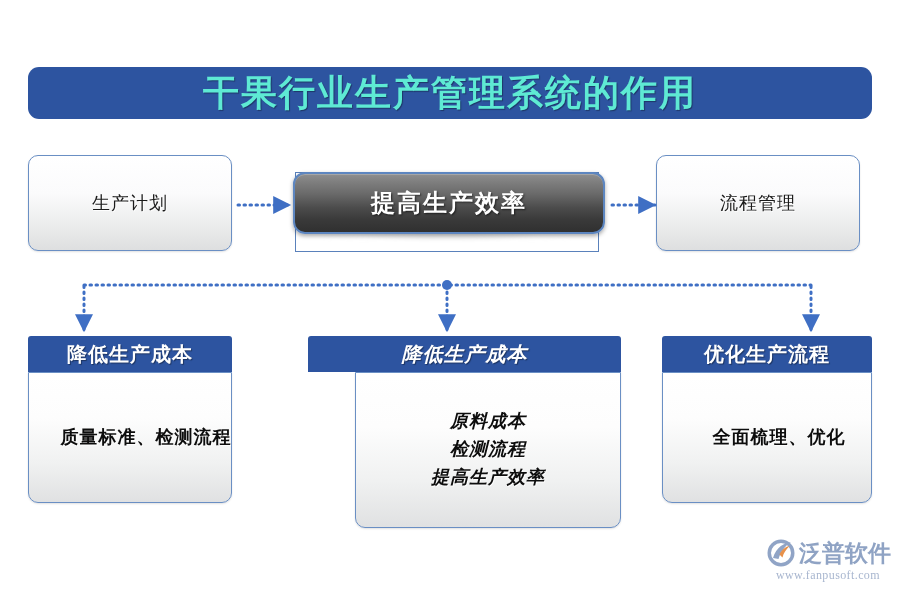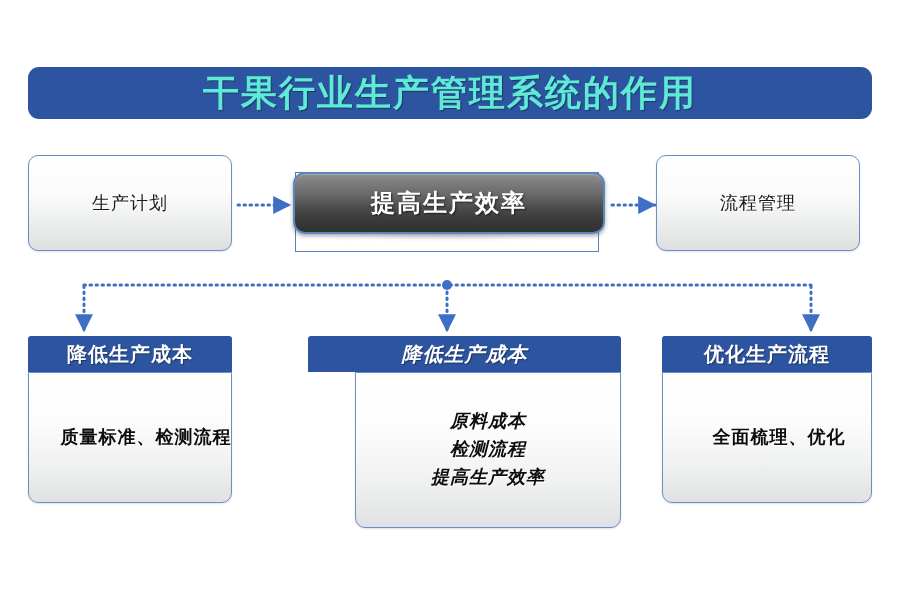--- a/index.html
+++ b/index.html
@@ -295,14 +295,28 @@
 
   <div class="card c3">
     <div class="card-header">
       <span class="card-header-label">优化生产流程</span>
     </div>
     <div class="card-body">
       <span class="card-line">全面梳理、优化</span>
     </div>
   </div>
 
+  <div class="watermark">
+    <div class="wm-row">
+      <span class="wm-mark">
+        <svg width="30" height="30" viewBox="0 0 30 30">
+          <path d="M15,1.5 A13.5,13.5 0 1 0 15,28.5 A13.5,13.5 0 1 0 15,1.5 Z
+                   M15,5 A10,10 0 1 1 15,25 A10,10 0 1 1 15,5 Z" fill="#90a4c6"></path>
+          <path d="M7,20 C10,9 19,4.5 25,4 C19,8 14.5,14 12.5,21 Z" fill="#90a4c6"></path>
+          <path d="M13.5,16.5 C16,11 20,8.5 23.5,8 C20,11.5 17.5,15 16.5,19.5 Z" fill="#e8914a"></path>
+        </svg>
+      </span>
+      <span class="wm-text">泛普软件</span>
+    </div>
+    <div class="wm-url">www.fanpusoft.com</div>
+  </div>
 
 </div>
 
 </body></html>

